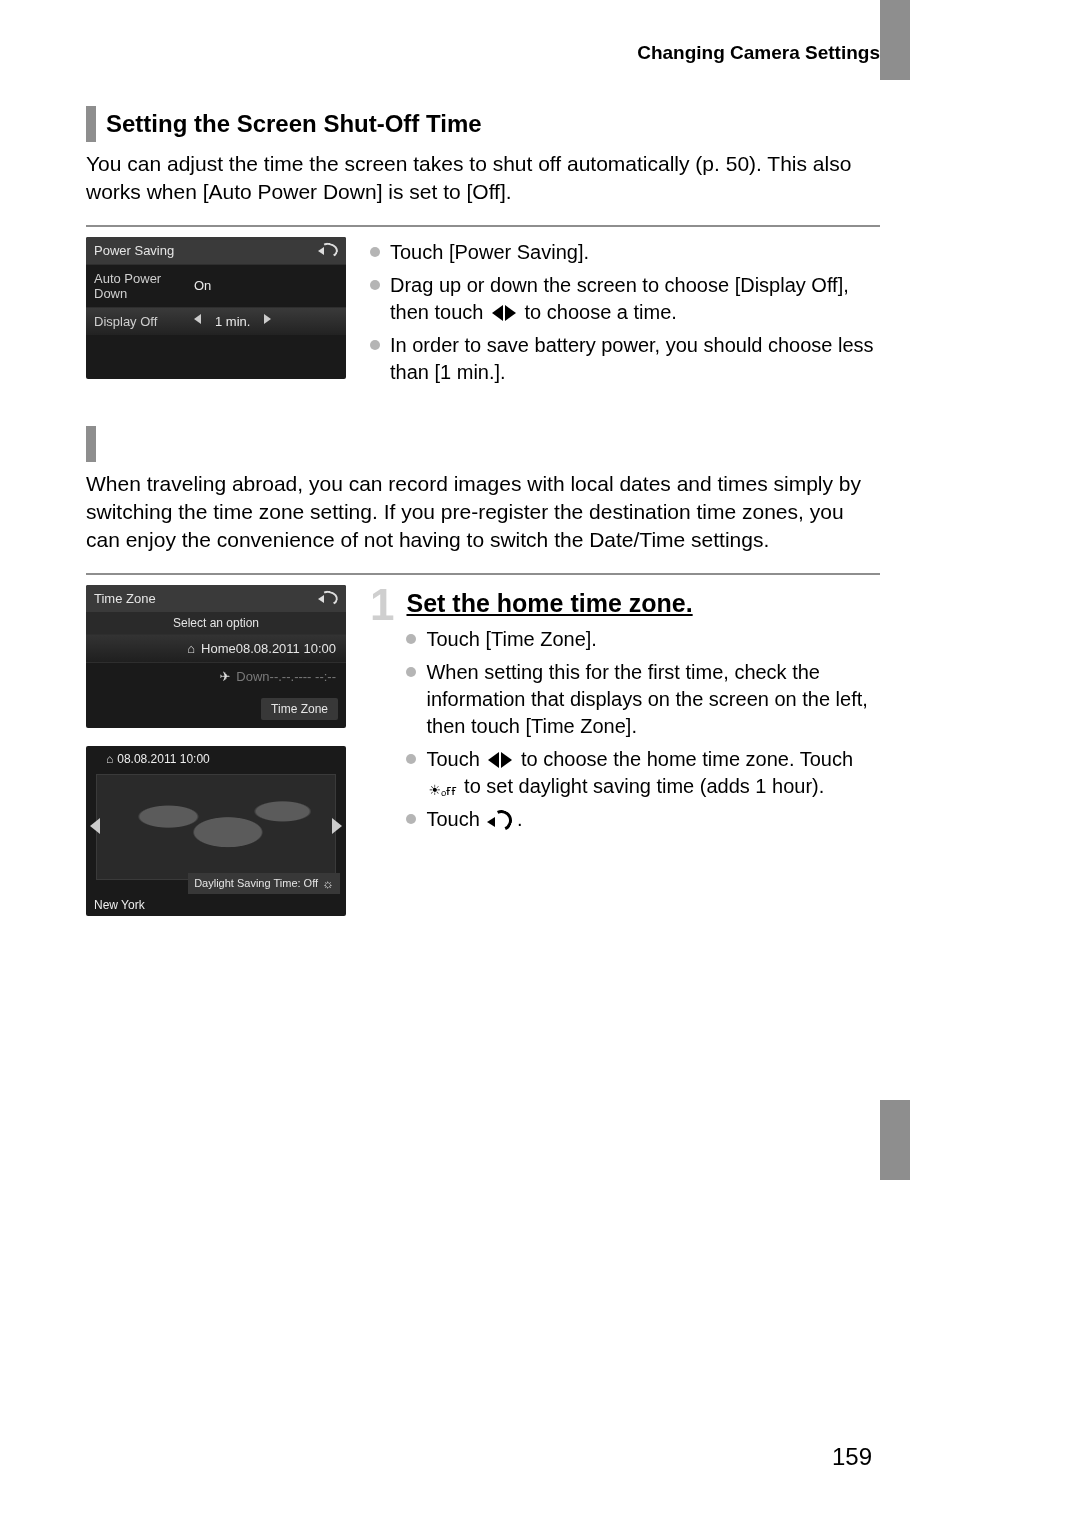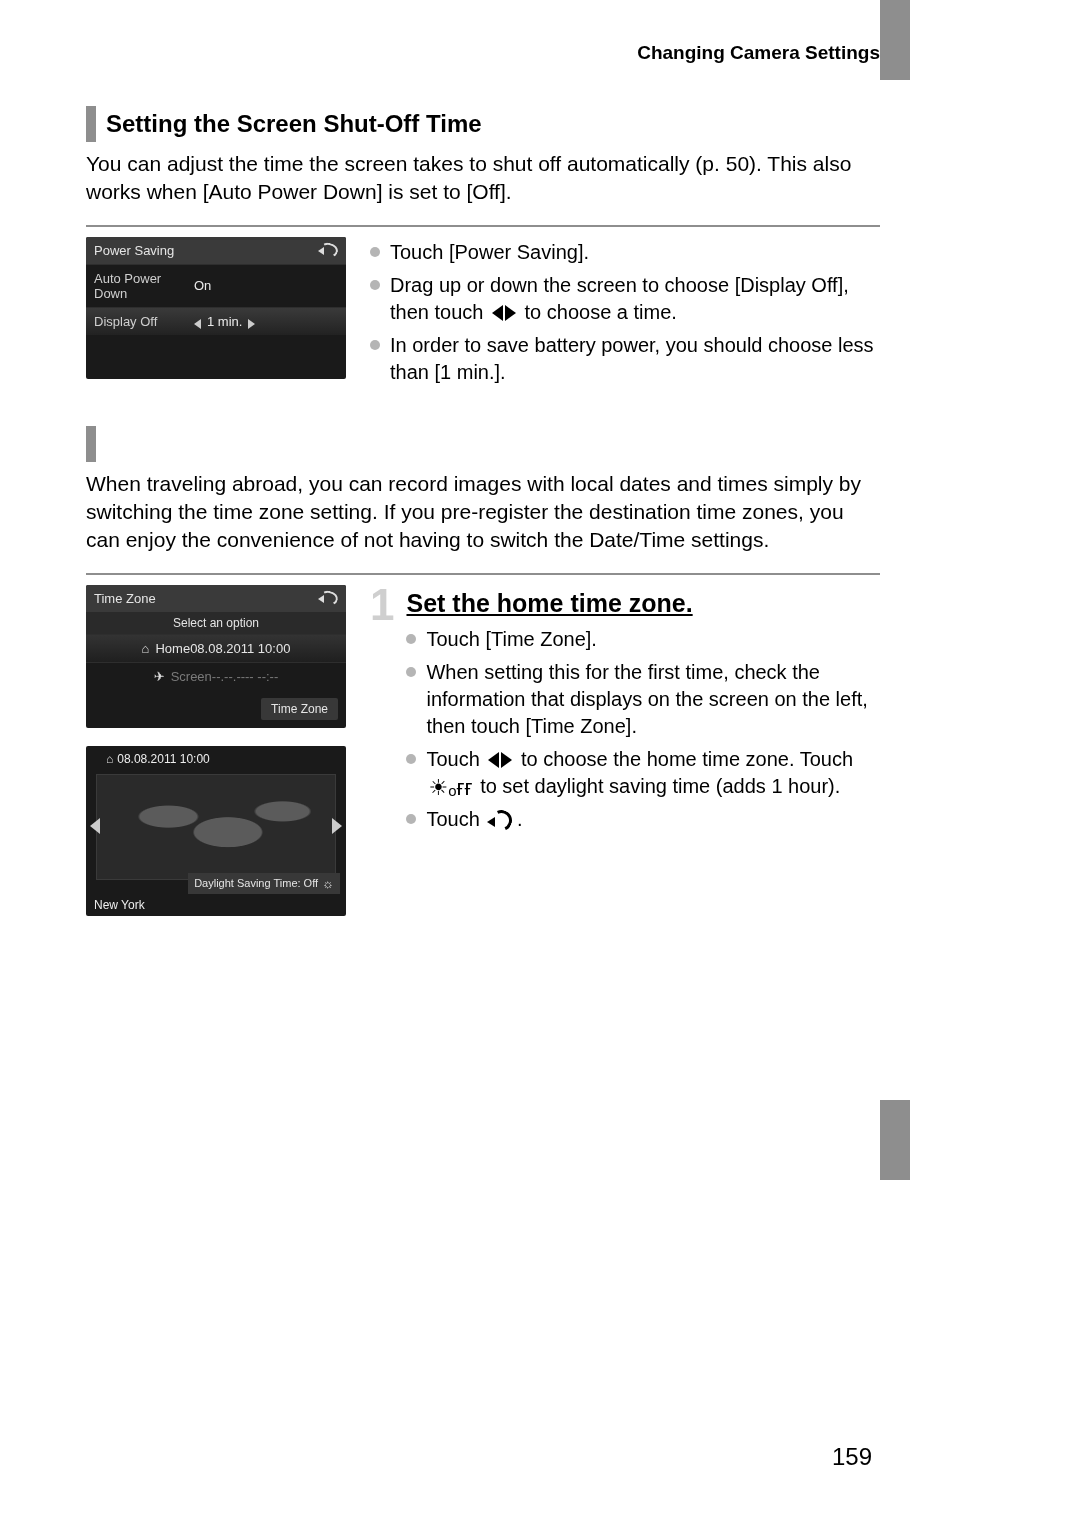--- a/index.html
+++ b/index.html
@@ -25,38 +25,38 @@
   .page-number{position:absolute;right:208px;bottom:50px;font-size:24px;}
   
   .glyph{display:inline-flex;vertical-align:middle;}
   .tri{display:inline-block;width:0;height:0;border-style:solid;}
   .tri-l{border-width:8px 11px 8px 0;border-color:transparent #000 transparent transparent;}
   .tri-r{border-width:8px 0 8px 11px;border-color:transparent transparent transparent #000;margin-left:2px;}
   .lr-arrows{display:inline-flex;align-items:center;margin:0 3px;vertical-align:-2px;}
   .return-glyph{display:inline-block;width:22px;height:20px;position:relative;vertical-align:-3px;margin:0 2px;}
   .return-glyph::before{content:"";position:absolute;left:4px;top:1px;width:15px;height:15px;border:3px solid #000;border-left-color:transparent;border-bottom-color:transparent;border-radius:50%;transform:rotate(20deg);}
   .return-glyph::after{content:"";position:absolute;left:0;top:8px;width:0;height:0;border-style:solid;border-width:5px 8px 5px 0;border-color:transparent #000 transparent transparent;}
-  .sun-off{display:inline-block;font-size:22px;line-height:1;vertical-align:-2px;margin:0 2px;}
+  .sun-off{display:inline-block;font-size:14px;line-height:1;vertical-align:-2px;margin:0 2px;}
   
   .lcd{background:#1a1a1a;border-radius:2px;overflow:hidden;color:#e5e5e5;font-size:13px;}
   .lcd .titlebar{display:flex;justify-content:space-between;align-items:center;background:#3a3a3a;padding:6px 8px;}
   .lcd .titlebar .back{width:18px;height:14px;position:relative;}
   .lcd .titlebar .back::before{content:"";position:absolute;inset:0;border:2px solid #ddd;border-left-color:transparent;border-bottom-color:transparent;border-radius:50%;transform:rotate(15deg);}
   .lcd .titlebar .back::after{content:"";position:absolute;left:-2px;top:4px;width:0;height:0;border-style:solid;border-width:4px 6px 4px 0;border-color:transparent #ddd transparent transparent;}
   .lcd .row{display:flex;align-items:center;padding:6px 8px;border-top:1px solid #2e2e2e;}
   .lcd .row .label{flex:0 0 100px;color:#cfcfcf;}
   .lcd .row .value{flex:1;color:#eaeaea;}
   .lcd .row.sel{background:linear-gradient(#3a3a3a,#222);}
-  .lcd .row.sel .value{display:flex;align-items:flex-end;gap:6px;}
+  .lcd .row.sel .value{display:flex;align-items:flex-start;gap:14px;}
   .mini-l,.mini-r{width:0;height:0;border-style:solid;}
   .mini-l{border-width:5px 7px 5px 0;border-color:transparent #ccc transparent transparent;}
   .mini-r{border-width:5px 0 5px 7px;border-color:transparent transparent transparent #ccc;}
   .lcd .filler{height:44px;}
   .lcd.tz .sub{font-size:12px;text-align:center;padding:4px;background:#2a2a2a;}
-  .lcd.tz .home-row,.lcd.tz .world-row{display:flex;justify-content:center;align-items:center;padding:6px 10px;border-top:1px solid #2e2e2e;}
+  .lcd.tz .home-row,.lcd.tz .world-row{display:flex;justify-content:flex-end;align-items:center;padding:6px 10px;border-top:1px solid #2e2e2e;}
   .lcd.tz .home-row{background:linear-gradient(#333,#1f1f1f);}
   .lcd.tz .world-row{color:#7a7a7a;}
   .lcd.tz .btn{display:flex;justify-content:flex-end;padding:8px;}
   .lcd.tz .btn span{background:#383838;padding:4px 10px;border-radius:2px;font-size:12px;}
   .house{display:inline-block;margin-right:6px;font-size:13px;color:#ddd;}
   .lcd.map{position:relative;height:170px;}
   .lcd.map .back{position:absolute;right:8px;top:6px;width:18px;height:14px;}
   .lcd.map .dt{position:absolute;left:20px;top:6px;font-size:12px;color:#eee;}
   .lcd.map .dt::before{content:"\2302";margin-right:4px;color:#ddd;}
   .lcd.map .world{position:absolute;left:10px;right:10px;top:28px;bottom:36px;background:radial-gradient(ellipse at 30% 40%,#5b5b5b 12%,transparent 13%) ,radial-gradient(ellipse at 55% 55%,#5b5b5b 18%,transparent 19%),radial-gradient(ellipse at 78% 35%,#5b5b5b 10%,transparent 11%),#2a2a2a;border:1px solid #3a3a3a;}
@@ -142,21 +142,21 @@
         <div class="titlebar">
           <span>Time Zone</span>
           <span class="back"></span>
         </div>
         <div class="sub">Select an option</div>
         <div class="home-row">
           <span><span class="house">⌂</span><span>Home</span></span>
           <span>08.08.2011 10:00</span>
         </div>
         <div class="world-row">
-          <span><span class="house">✈</span><span>Screen</span></span>
+          <span><span class="house">✈</span><span>Down</span></span>
           <span>--.--.---- --:--</span>
         </div>
         <div class="btn">
             <span>Time Zone</span>
           </div>
       </div>
 
       <div class="lcd map" style="margin-top:18px;">
         <span class="dt">08.08.2011 10:00</span>
         <span class="back" style="position:absolute;"></span>

